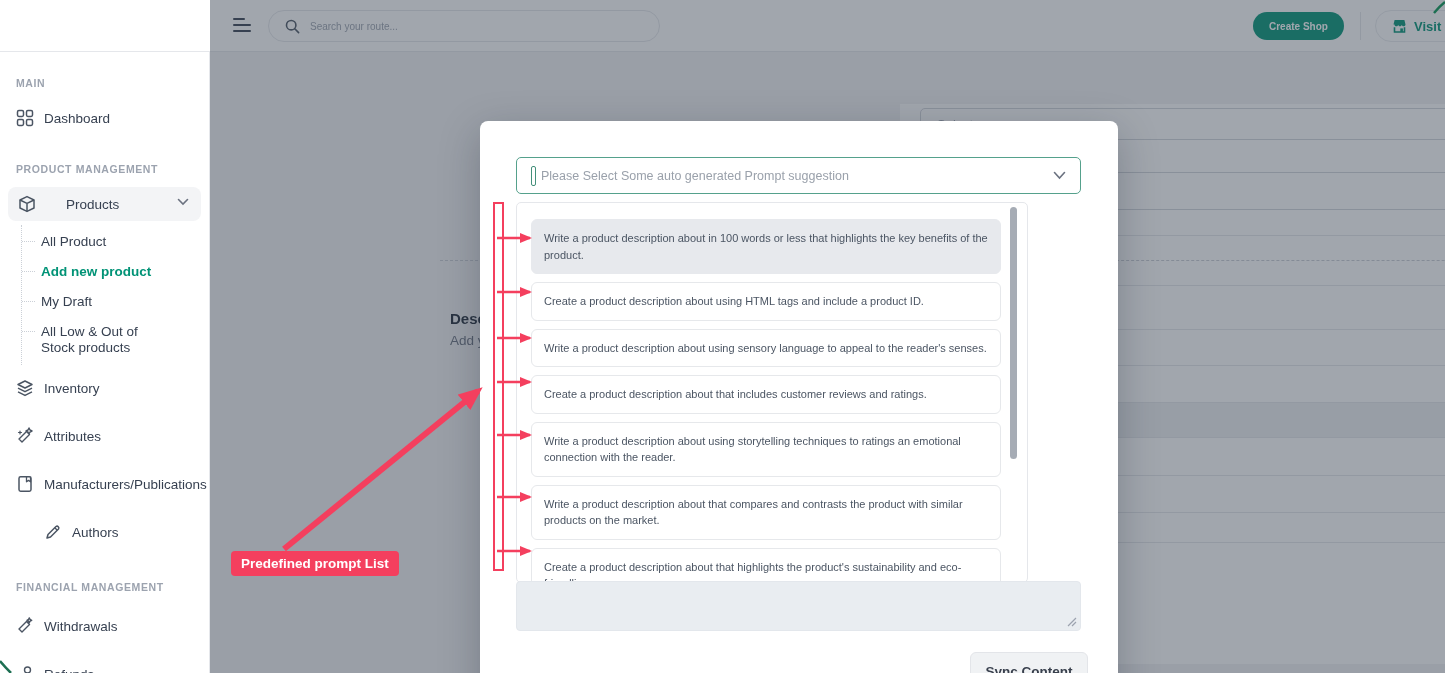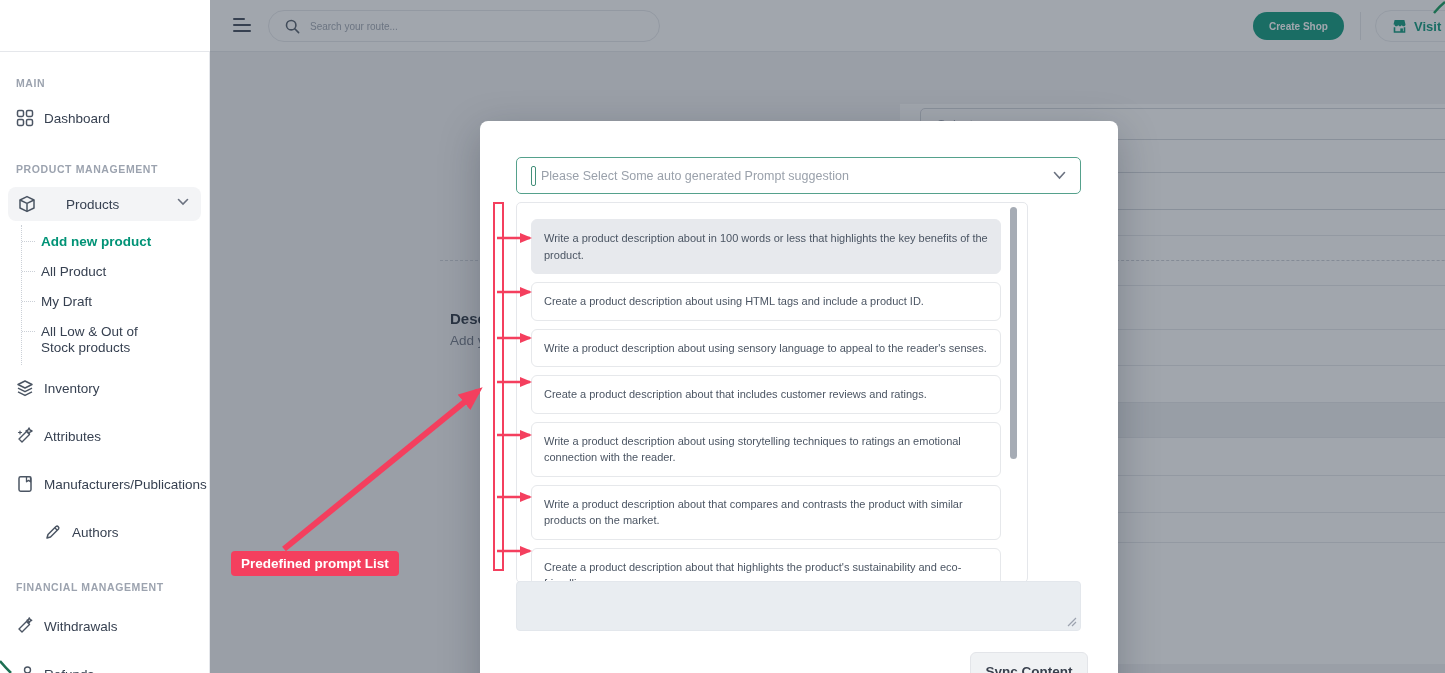--- a/index.html
+++ b/index.html
@@ -148,22 +148,22 @@
     <svg width="18" height="18" viewBox="0 0 18 18">
       <path d="M9 1.6 16 5v8L9 16.4 2 13V5z" fill="none" stroke="#4b5563" stroke-width="1.5" stroke-linejoin="round"></path>
       <path d="M2 5l7 3.4L16 5M9 8.4v8" fill="none" stroke="#4b5563" stroke-width="1.5" stroke-linejoin="round"></path>
     </svg>
     <span>Products</span>
     <svg class="chev" width="12" height="8" viewBox="0 0 12 8">
       <path d="M1.5 1.5 6 6l4.5-4.5" fill="none" stroke="#6b7280" stroke-width="1.6" stroke-linecap="round"></path>
     </svg>
   </div>
   <div class="sub-list">
+    <div class="sub-item">All Product</div>
     <div class="sub-item active">Add new product</div>
-    <div class="sub-item">All Product</div>
     <div class="sub-item">My Draft</div>
     <div class="sub-item" style="max-width:160px;">All Low &amp; Out of Stock products</div>
   </div>
   <div class="side-item" style="margin-top:6px;">
     <svg width="18" height="18" viewBox="0 0 18 18">
       <path d="M9 2 16 5.5 9 9 2 5.5z" fill="none" stroke="#4b5563" stroke-width="1.5" stroke-linejoin="round"></path>
       <path d="M2 9.2 9 12.7l7-3.5M2 12.9 9 16.4l7-3.5" fill="none" stroke="#4b5563" stroke-width="1.5" stroke-linejoin="round"></path>
     </svg>
     <span>Inventory</span>
   </div>

